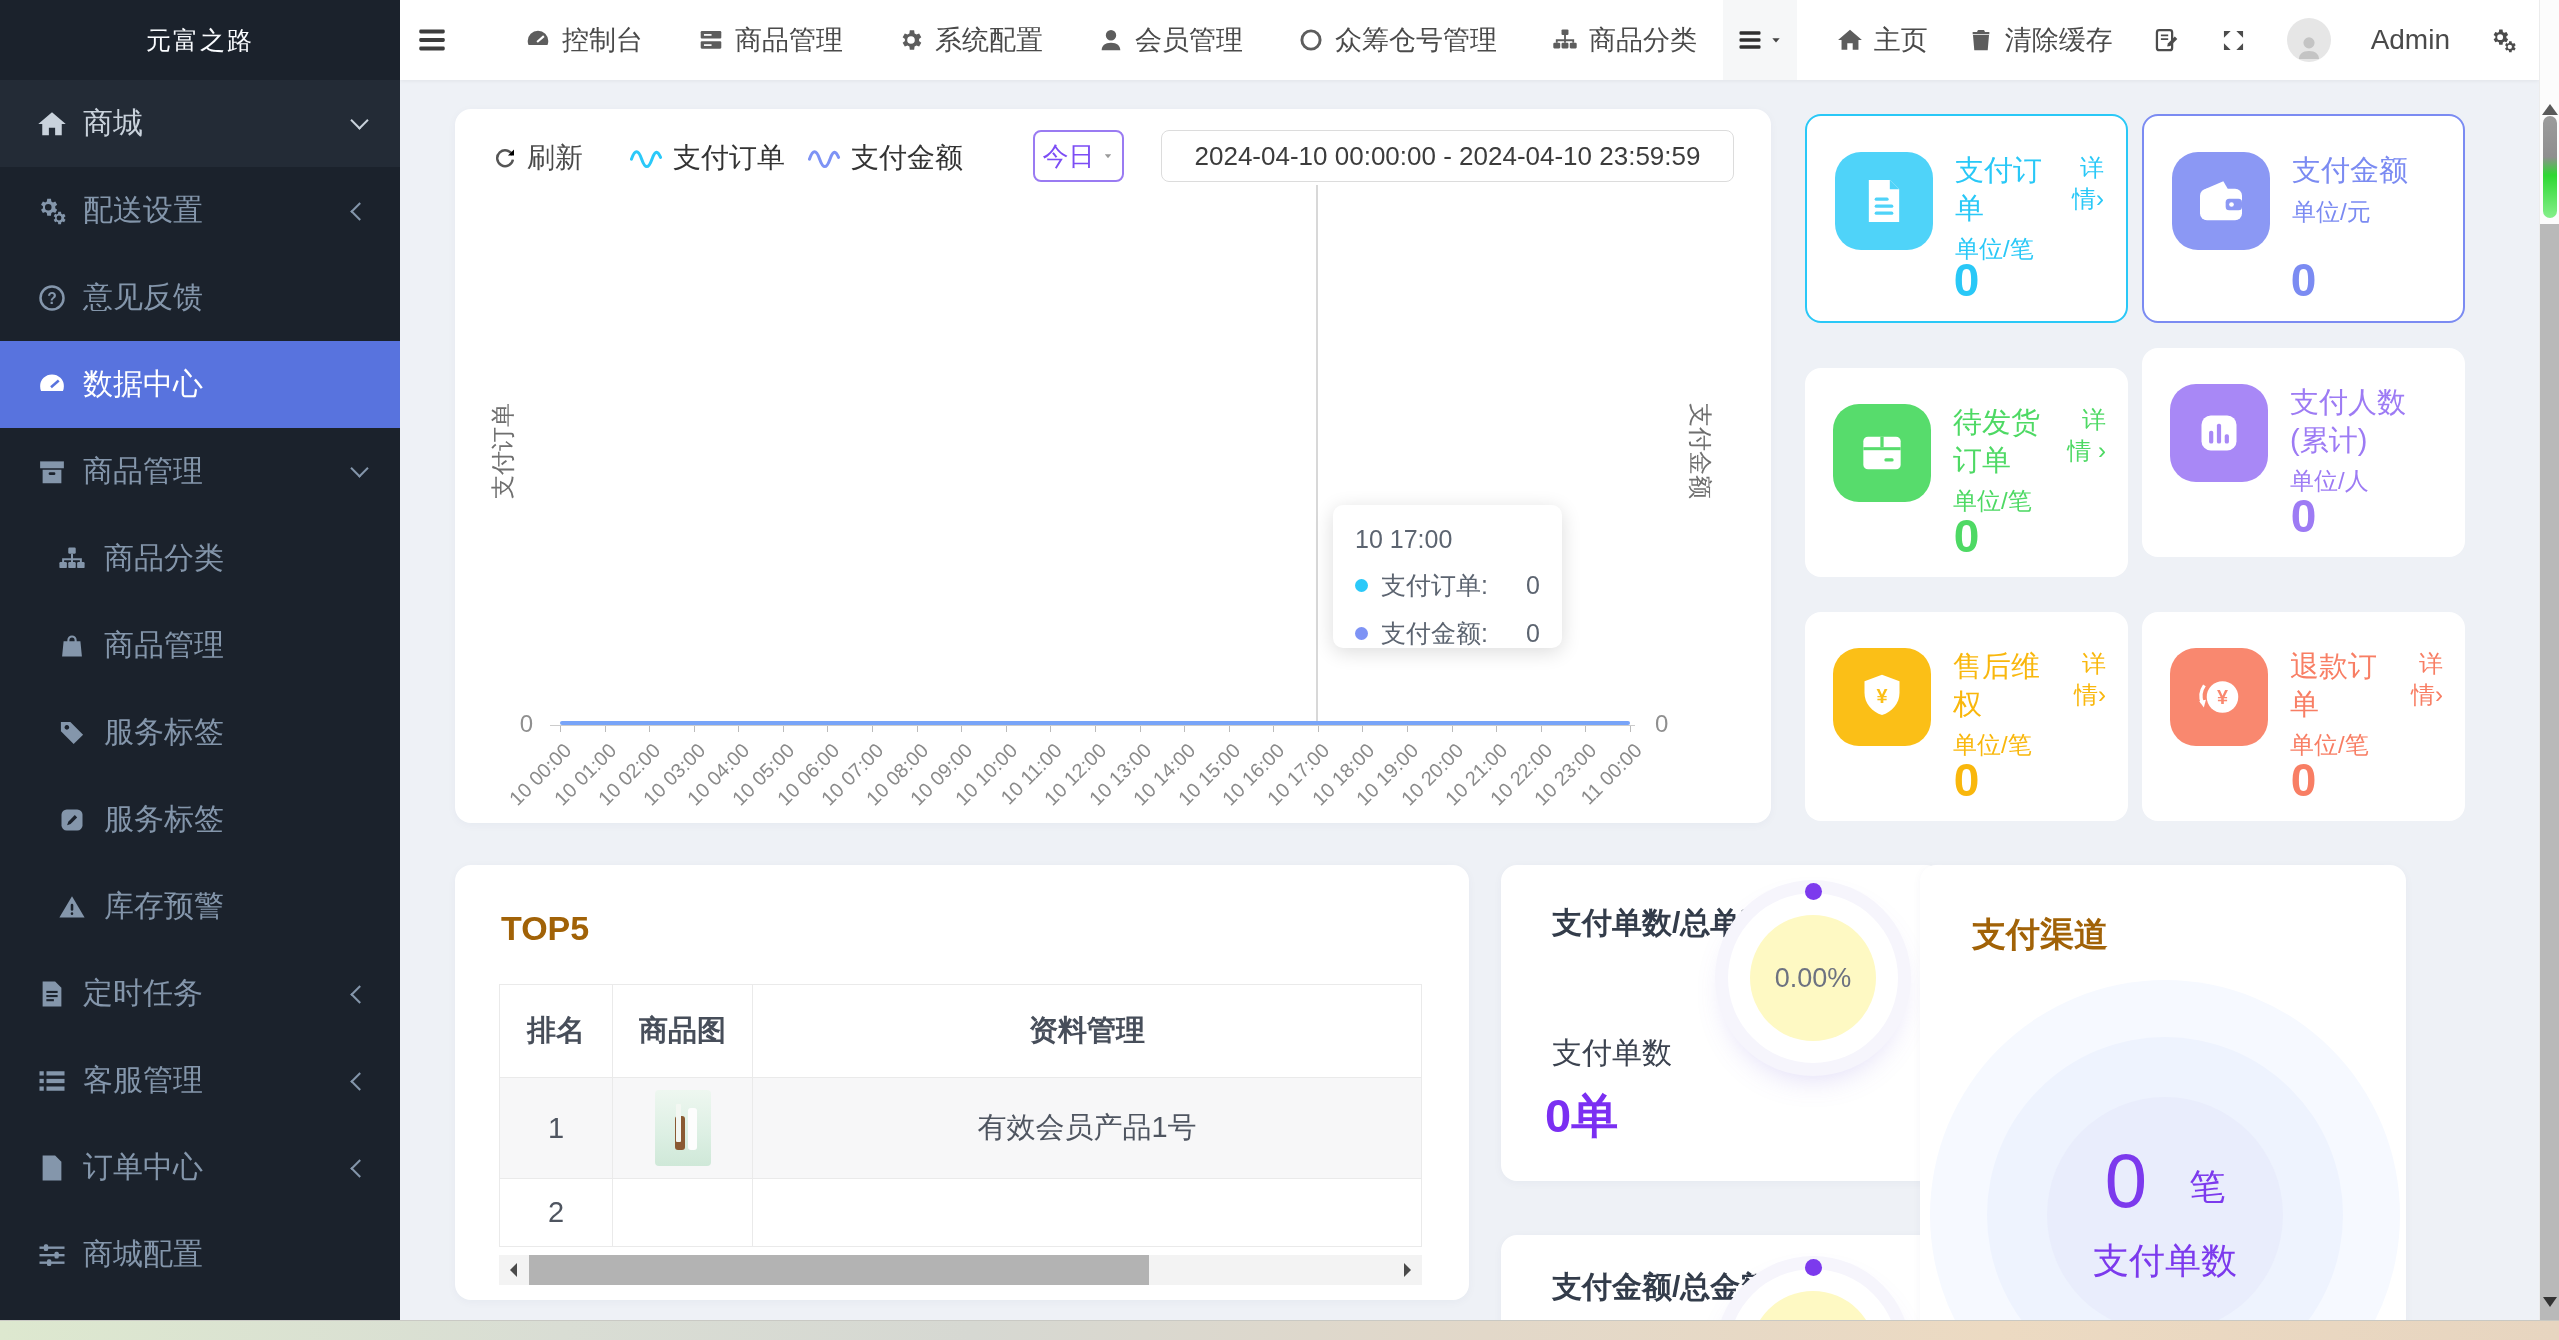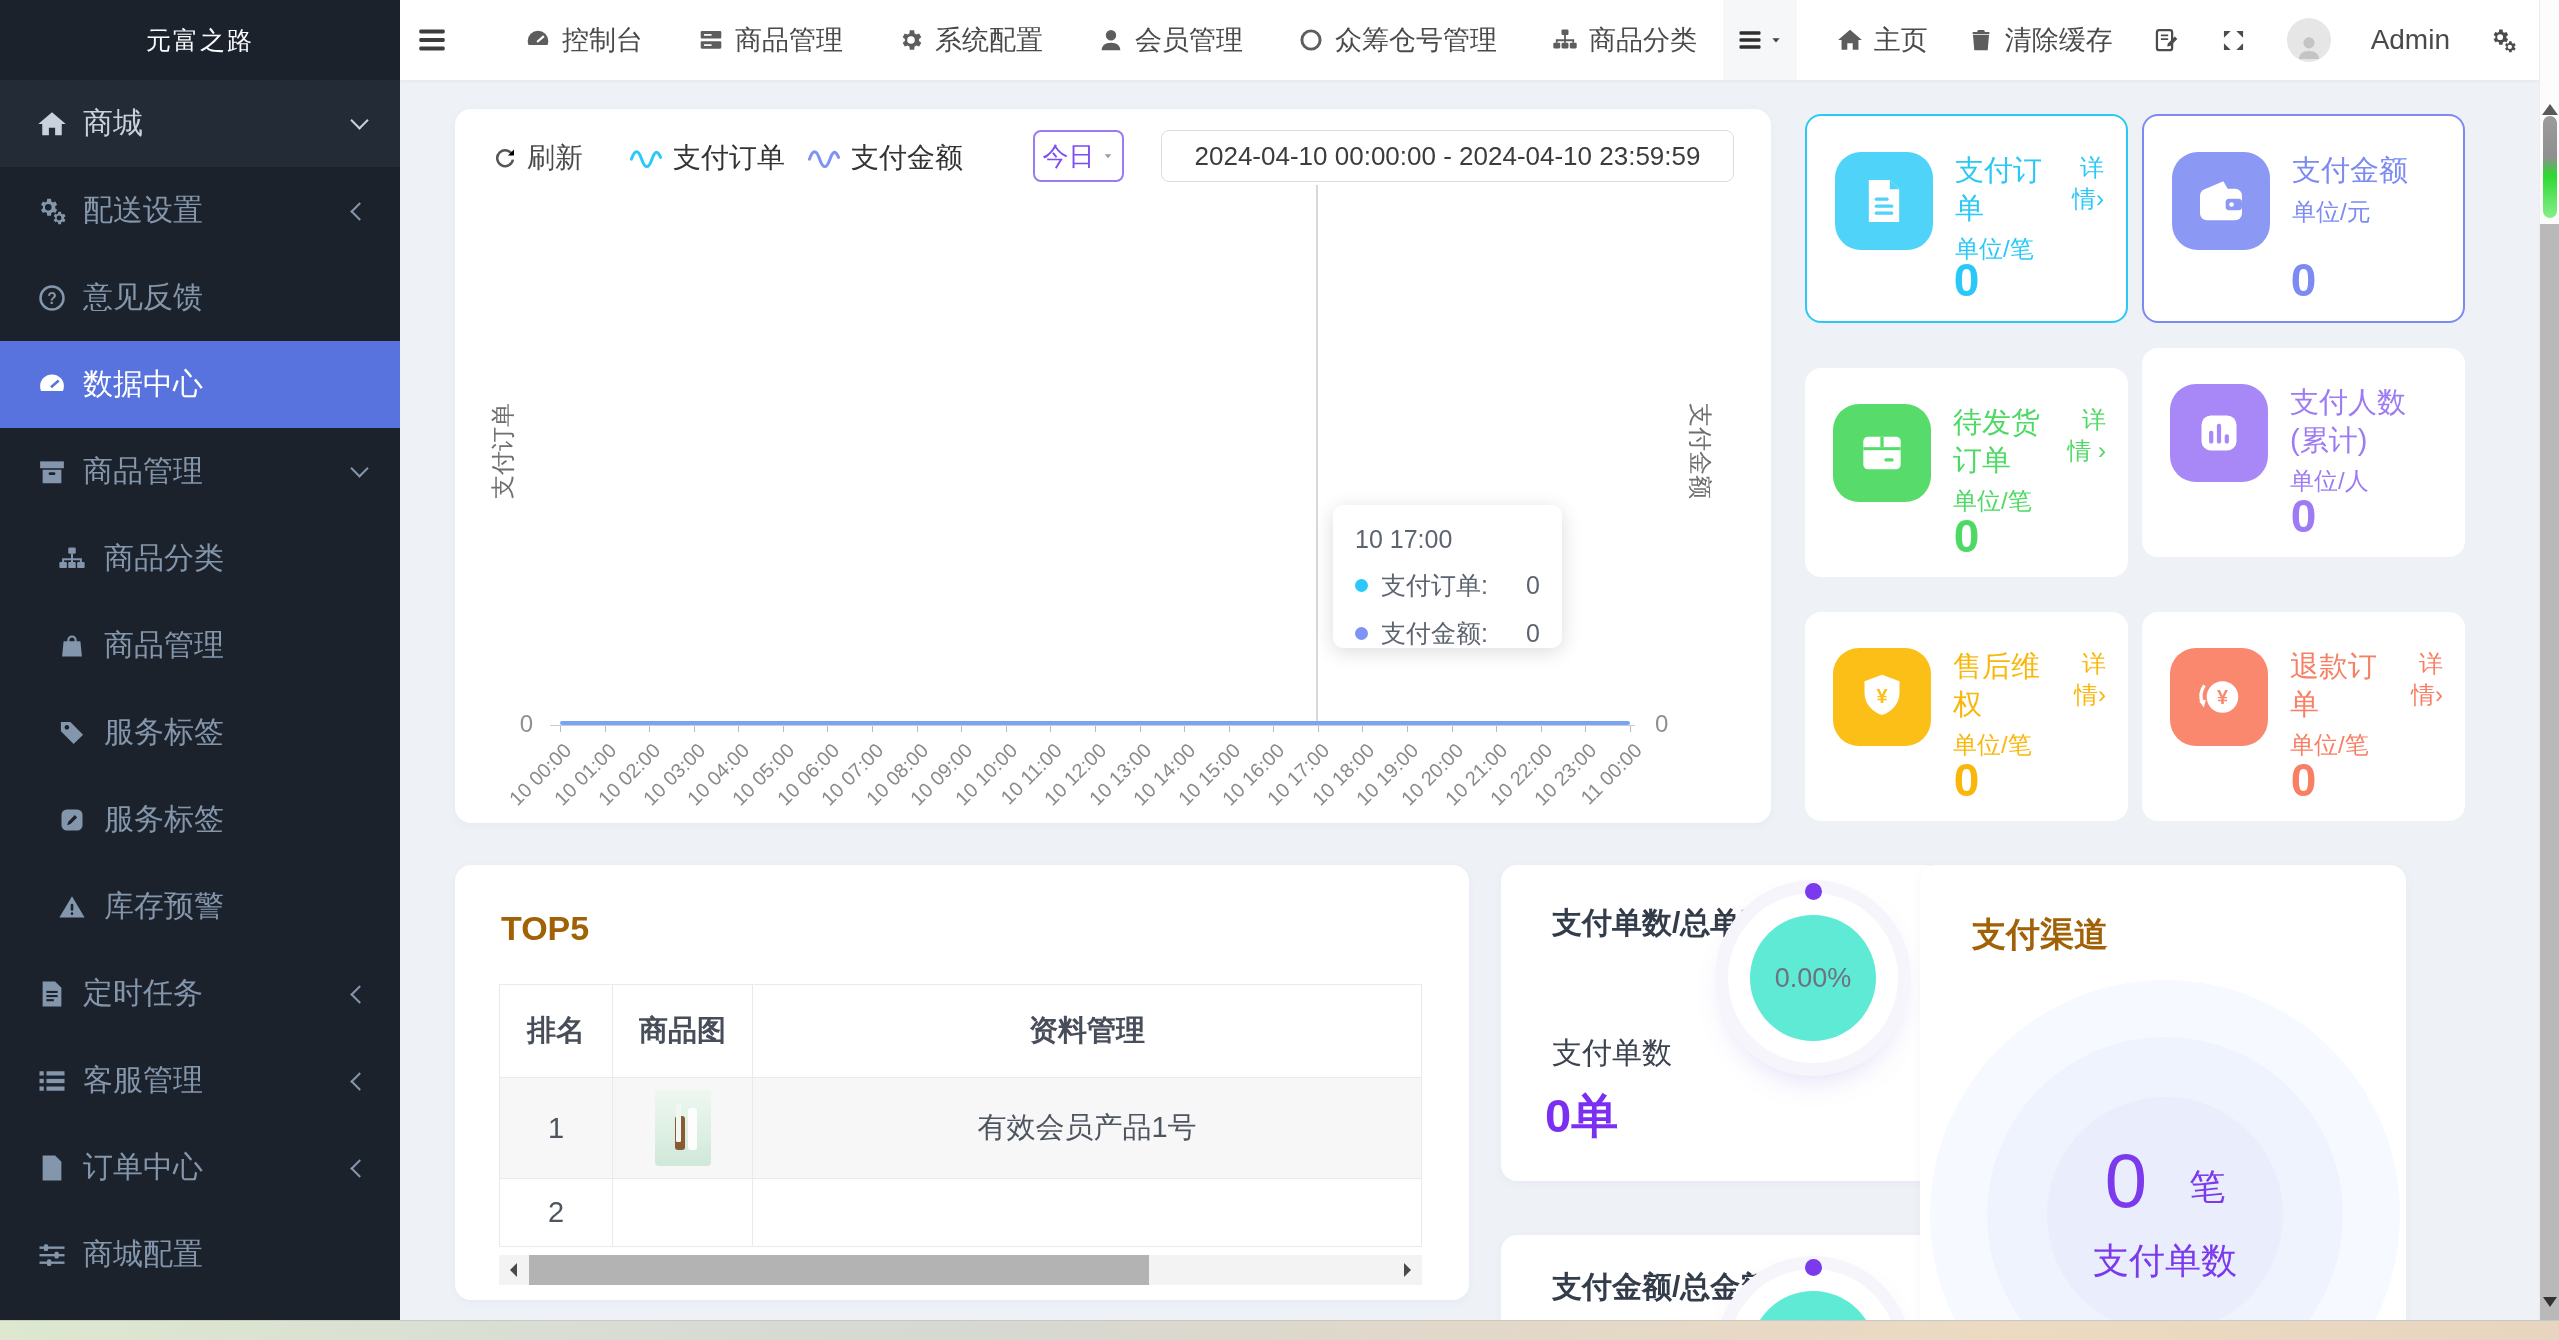--- a/index.html
+++ b/index.html
@@ -110,21 +110,21 @@
   
   .gauge-card { left:1501px; width:441px; overflow:hidden; }
   .g1 { top:865px; height:316px; }
   .g2 { top:1235px; height:105px; }
   .g-title { position:absolute; left:51px; font-size:30px; font-weight:700; color:#333c4a; }
   .g1 .g-title { top:38px; } .g2 .g-title { top:32px; }
   .donut-wrap { position:absolute; width:190px; height:190px; }
   .g1 .donut-wrap { left:217px; top:18px; }
   .g2 .donut-wrap { left:217px; top:24px; }
   .donut { position:absolute; inset:10px; border-radius:50%; background:#fff; box-shadow:0 0 0 13px #f6f5fc, 0 14px 30px rgba(120,100,220,.25); }
-  .donut-inner { position:absolute; inset:32px; border-radius:50%; background:#5eead4; display:flex; align-items:center; justify-content:center; font-size:27px; color:#6d7280; }
+  .donut-inner { position:absolute; inset:32px; border-radius:50%; background:#fef9c3; display:flex; align-items:center; justify-content:center; font-size:27px; color:#6d7280; }
   .donut-dot { position:absolute; left:50%; top:0; margin-left:-8px; width:17px; height:17px; border-radius:50%; background:var(--gauge); }
   .g-label { position:absolute; left:51px; top:168px; font-size:30px; color:#3c4350; }
   .g-value { position:absolute; left:44px; top:220px; font-size:47px; font-weight:700; color:var(--valuepurple); }
 
   
   .channel-card { left:1920px; top:865px; width:486px; height:513px; overflow:hidden; }
   .channel-title { position:absolute; left:52px; top:47px; }
   .circ { position:absolute; border-radius:50%; }
   .c1 { left:10px; top:115px; width:470px; height:470px; background:#f6f9ff; }
   .c2 { left:67px; top:172px; width:356px; height:356px; background:#eef3fe; }

